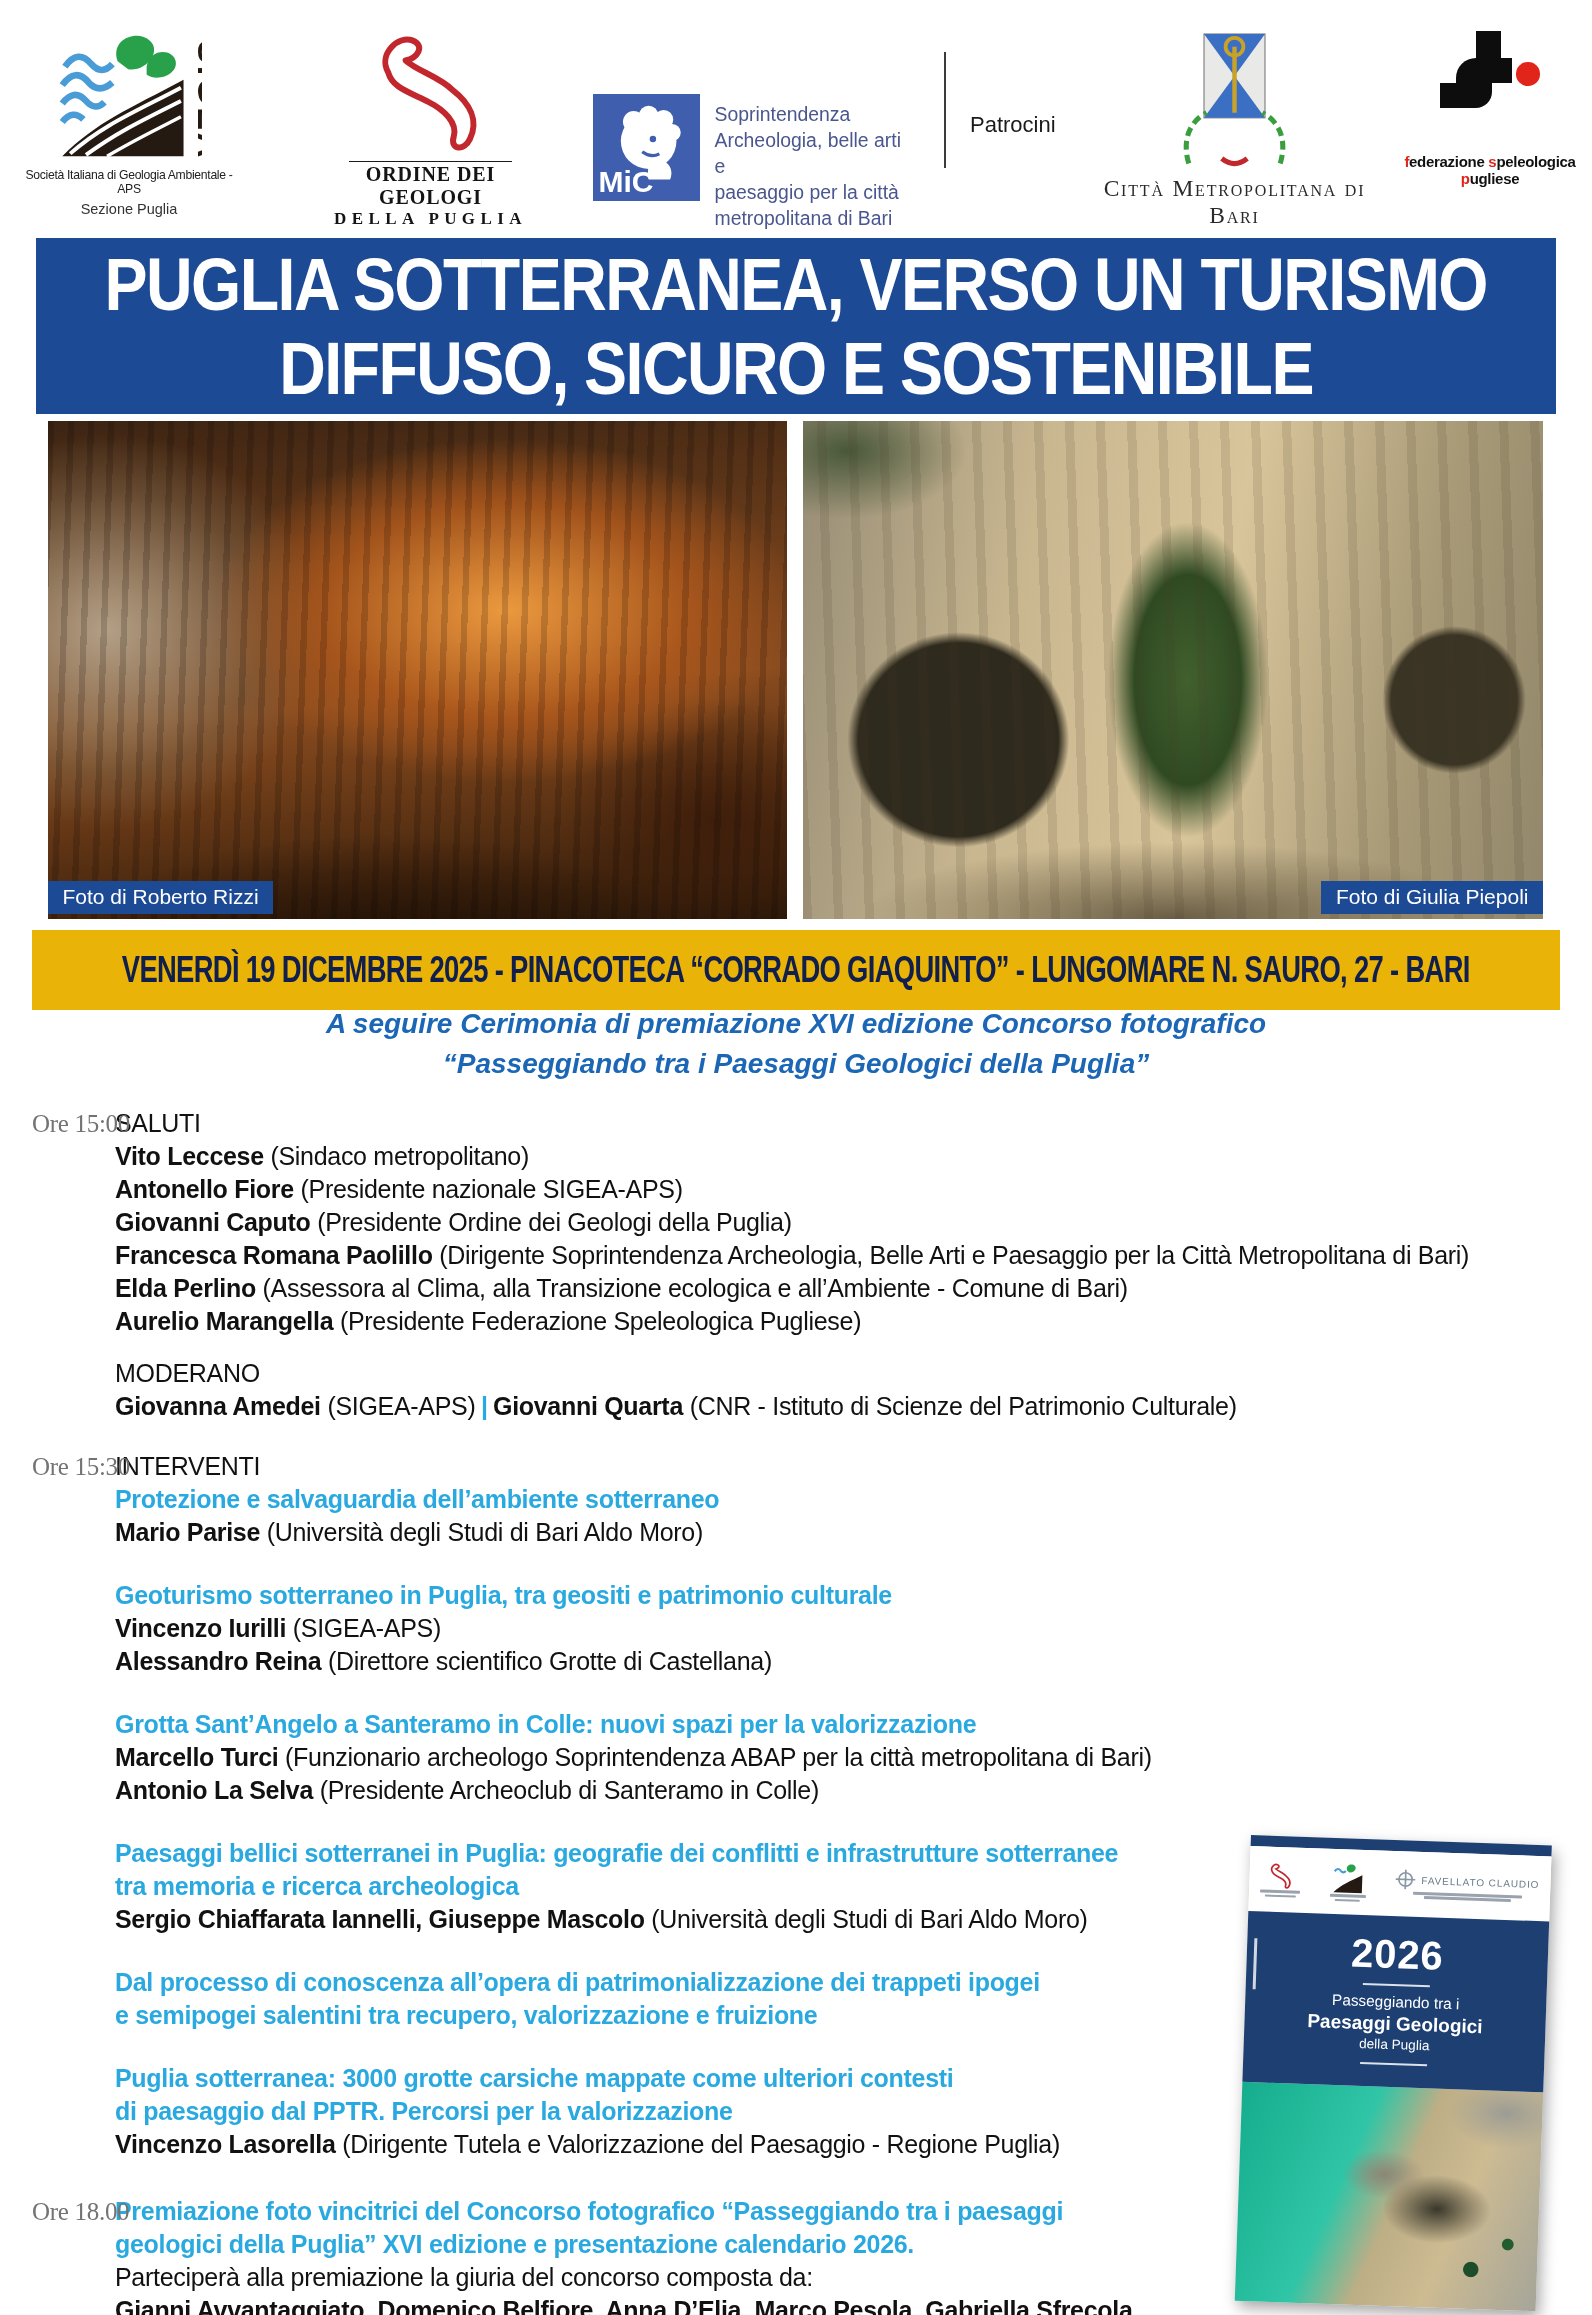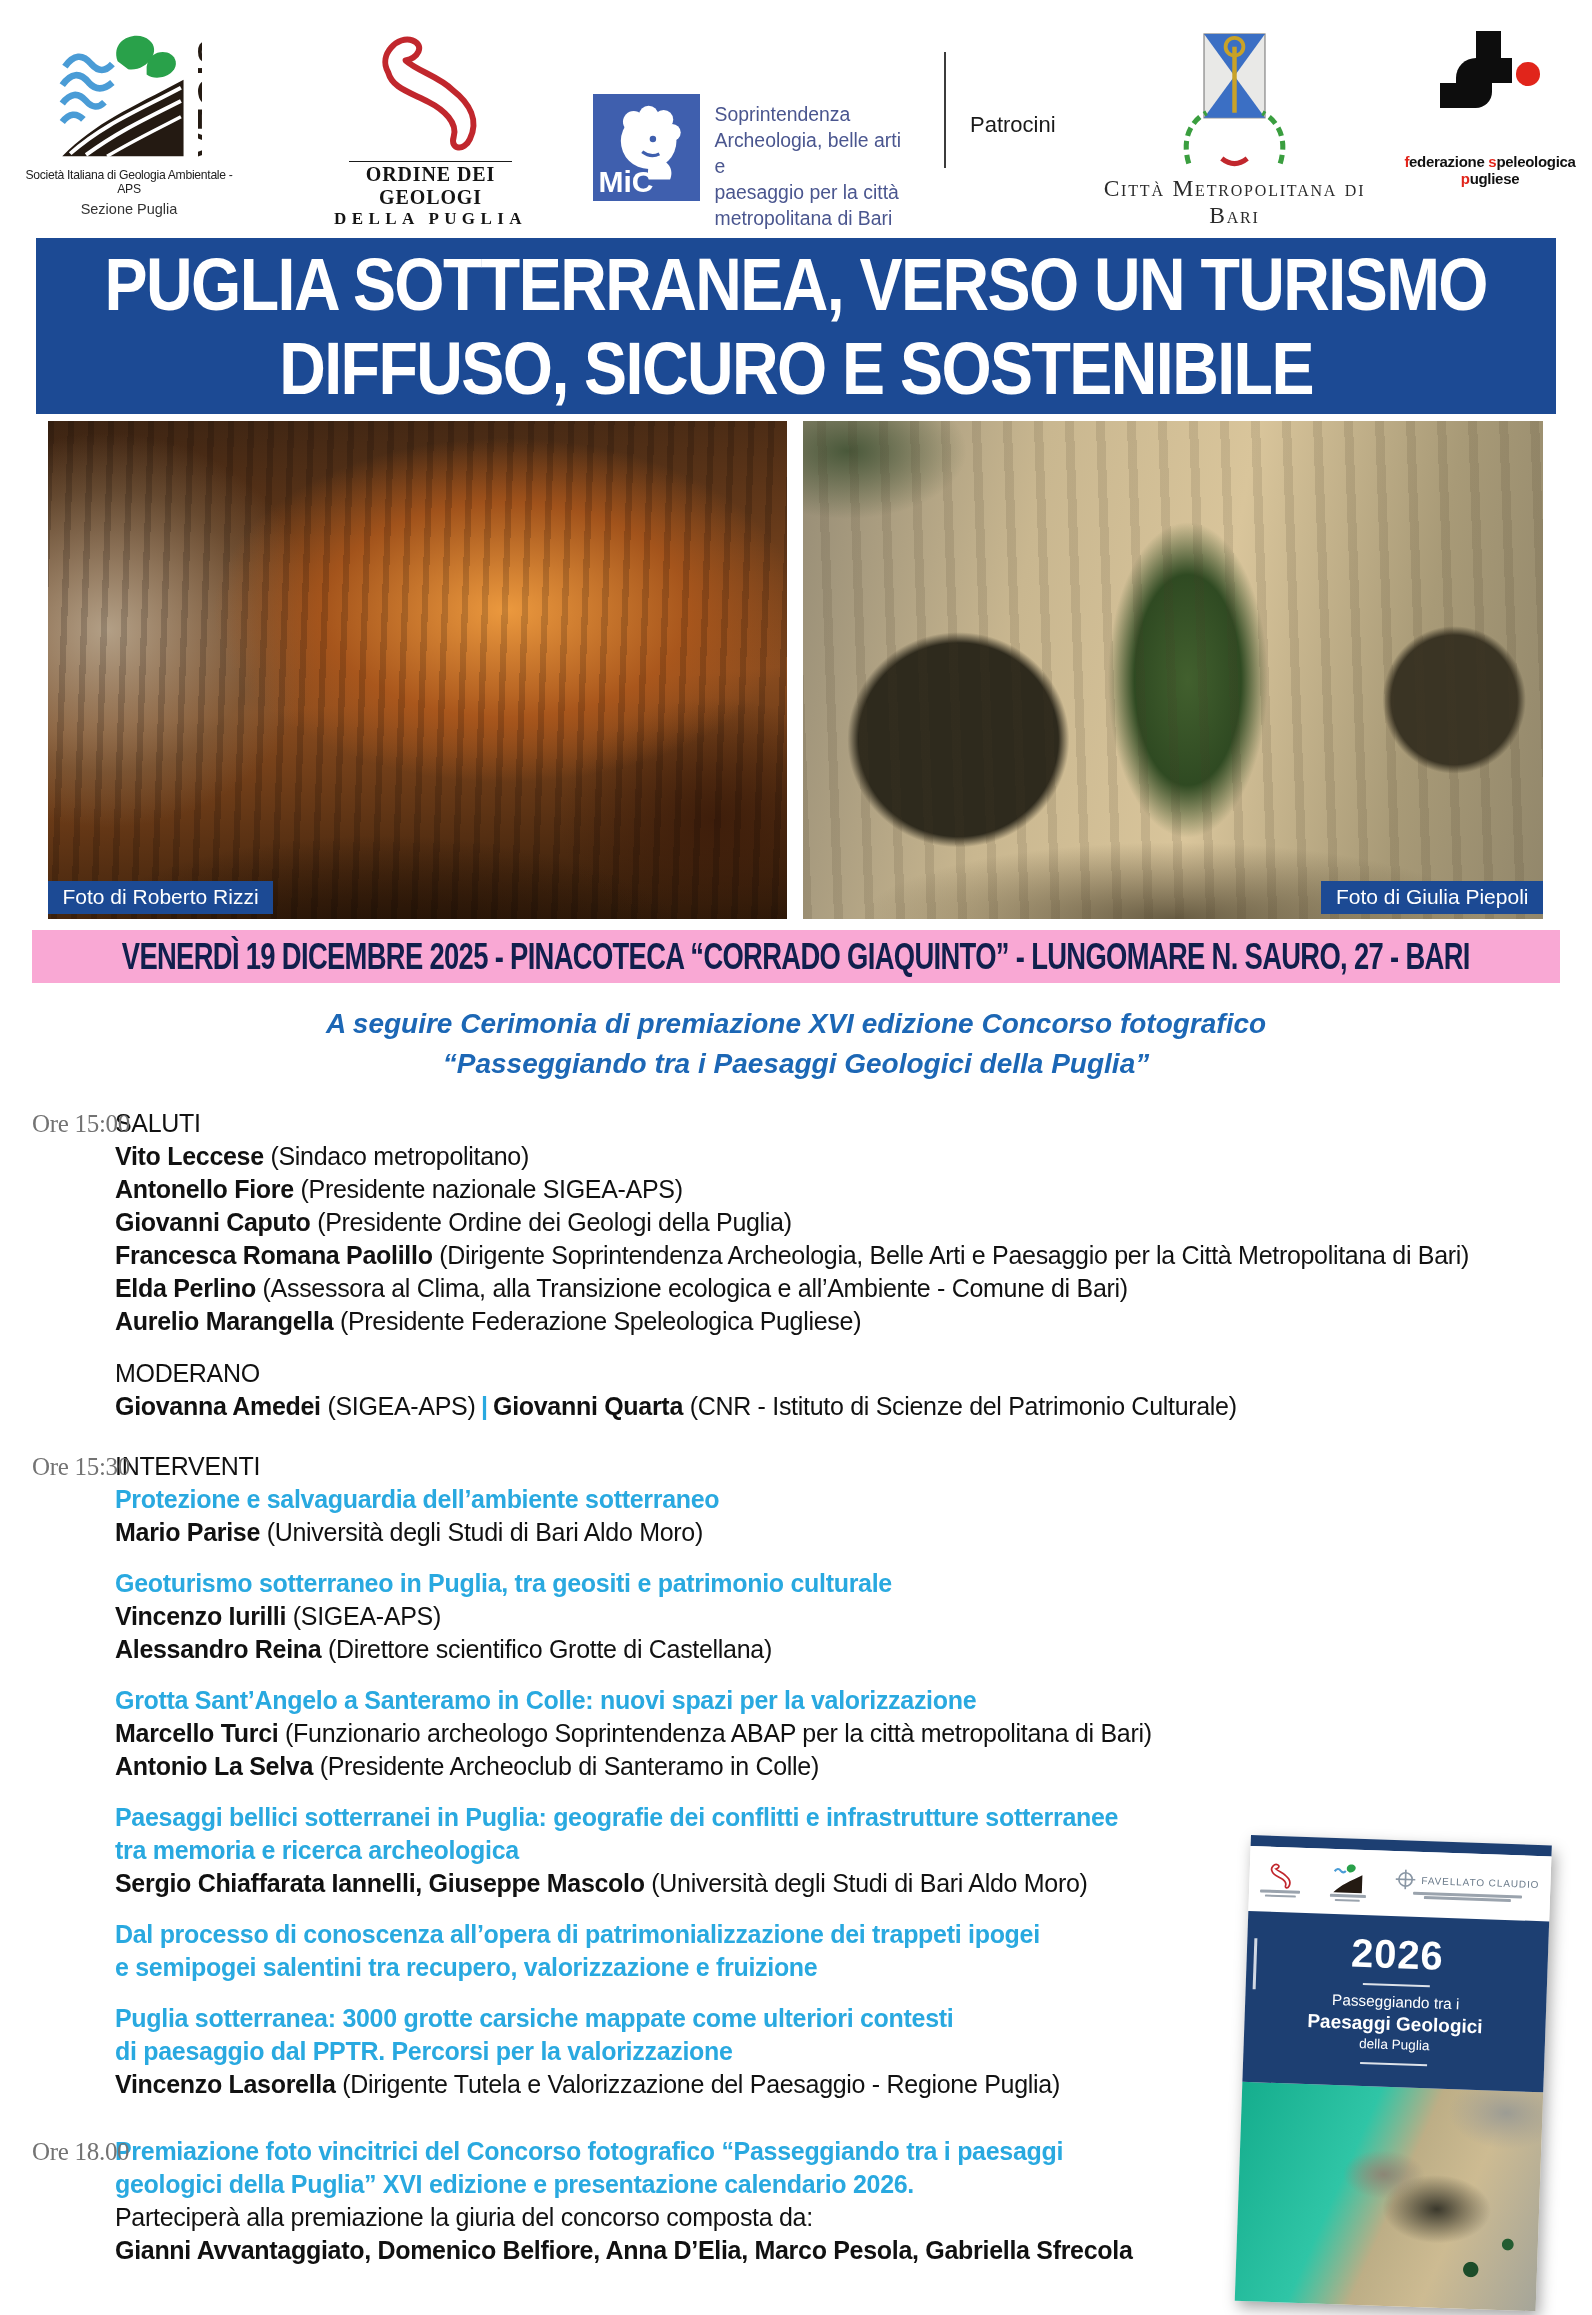--- a/index.html
+++ b/index.html
@@ -60,41 +60,41 @@
       radial-gradient(ellipse 60% 22% at 50% 100%, rgba(84,74,52,.85), rgba(0,0,0,0) 70%),
       linear-gradient(100deg,#978d76 0%,#c9b790 30%,#d9c59b 55%,#a89a77 80%,#92876b 100%);}
   .photo-right::after{content:"";position:absolute;inset:0;
     background:repeating-linear-gradient(88deg, rgba(70,58,38,.22) 0 9px, rgba(0,0,0,0) 9px 31px);opacity:.6;}
   .photo-cap{position:absolute;bottom:5.4px;background:#1c4a94;color:#fff;font-size:21px;
     padding:4.5px 14.5px;z-index:2;}
   .cap-left{left:0;}
   .cap-right{right:0;}
 
   
-  .date-banner{position:absolute;left:32px;right:32px;top:930px;height:53px;background:#f9a8d4;
+  .date-banner{position:absolute;left:32px;right:32px;top:930px;height:80px;background:#eab308;
     display:flex;align-items:center;justify-content:center;}
   .date-banner .dtext{font-size:37px;font-weight:bold;color:#111f4d;letter-spacing:-0.9px;
     transform:scaleX(0.74);white-space:nowrap;}
   .subtitle{position:absolute;left:0;right:0;top:1004px;text-align:center;color:#1c67b5;
     font-size:28px;font-weight:bold;font-style:italic;line-height:40px;}
   .cfp-row{position:absolute;left:32px;right:27px;top:1071px;display:flex;align-items:center;gap:12.7px;}
   .cfp-rule{flex:1;height:2.7px;background:#7b9cc9;}
   .cfp-text{font-size:23.5px;font-weight:bold;font-style:italic;color:#111f4d;white-space:nowrap;}
 
   
   .program{position:absolute;left:32px;right:22.6px;top:1107px;font-size:25px;line-height:33px;letter-spacing:-0.3px;}
   .prow{position:relative;padding-left:83px;}
   .ptime{position:absolute;left:0;top:0;color:#737373;font-family:Liberation Serif, serif;}
   .pheading{color:#111;}
   .ptalk{color:#29a9e0;font-weight:bold;white-space:pre-line;}
   .psep{color:#29a9e0;font-weight:bold;padding:0 5.4px;}
   .row-heading{margin-top:19px;}
   .row-section{margin-top:27px;}
   .prow:first-child{margin-top:0;}
-  .row-talk{margin-top:18px;}
+  .row-talk{margin-top:30px;}
   .row-section + .row-talk{margin-top:0;}
   .row-talkTimed{margin-top:34px;}
 
   
   .cal{position:absolute;left:1251px;top:1835px;width:301px;background:#fff;
     transform:rotate(2deg);transform-origin:top left;box-shadow:3.6px 6.3px 14.5px rgba(0,0,0,.35);}
   .cal-top{height:11px;background:#1d3f72;}
   .cal-logos{height:65px;background:#fff;display:flex;align-items:center;justify-content:space-between;padding:0 11px;}
   .cal-mini{display:flex;flex-direction:column;align-items:center;gap:1.8px;}
   .mini-bar{height:2.7px;background:#9aa3ad;border-radius:0.9px;}

